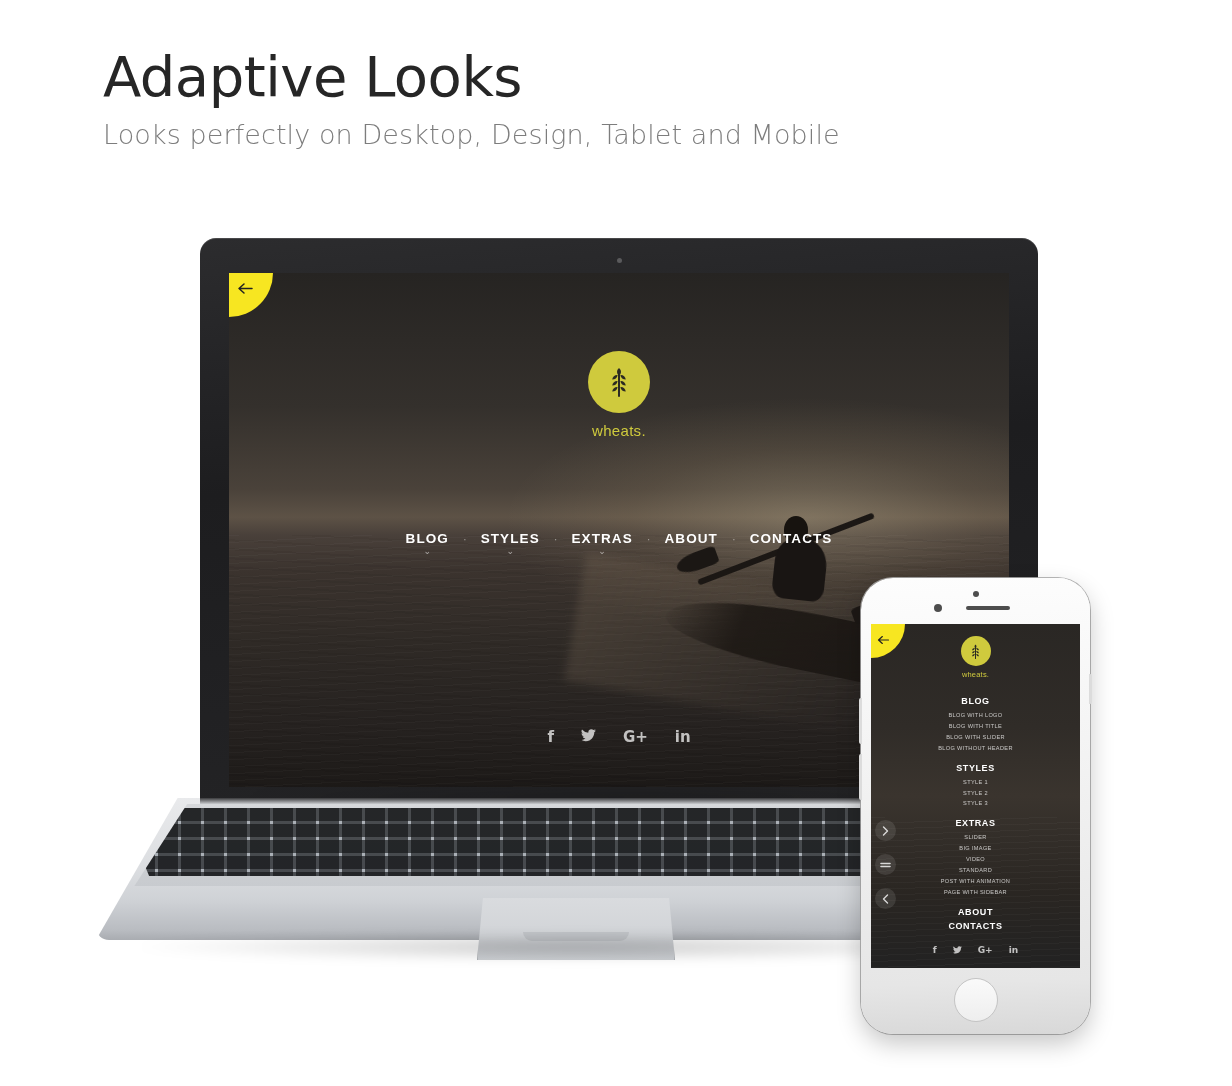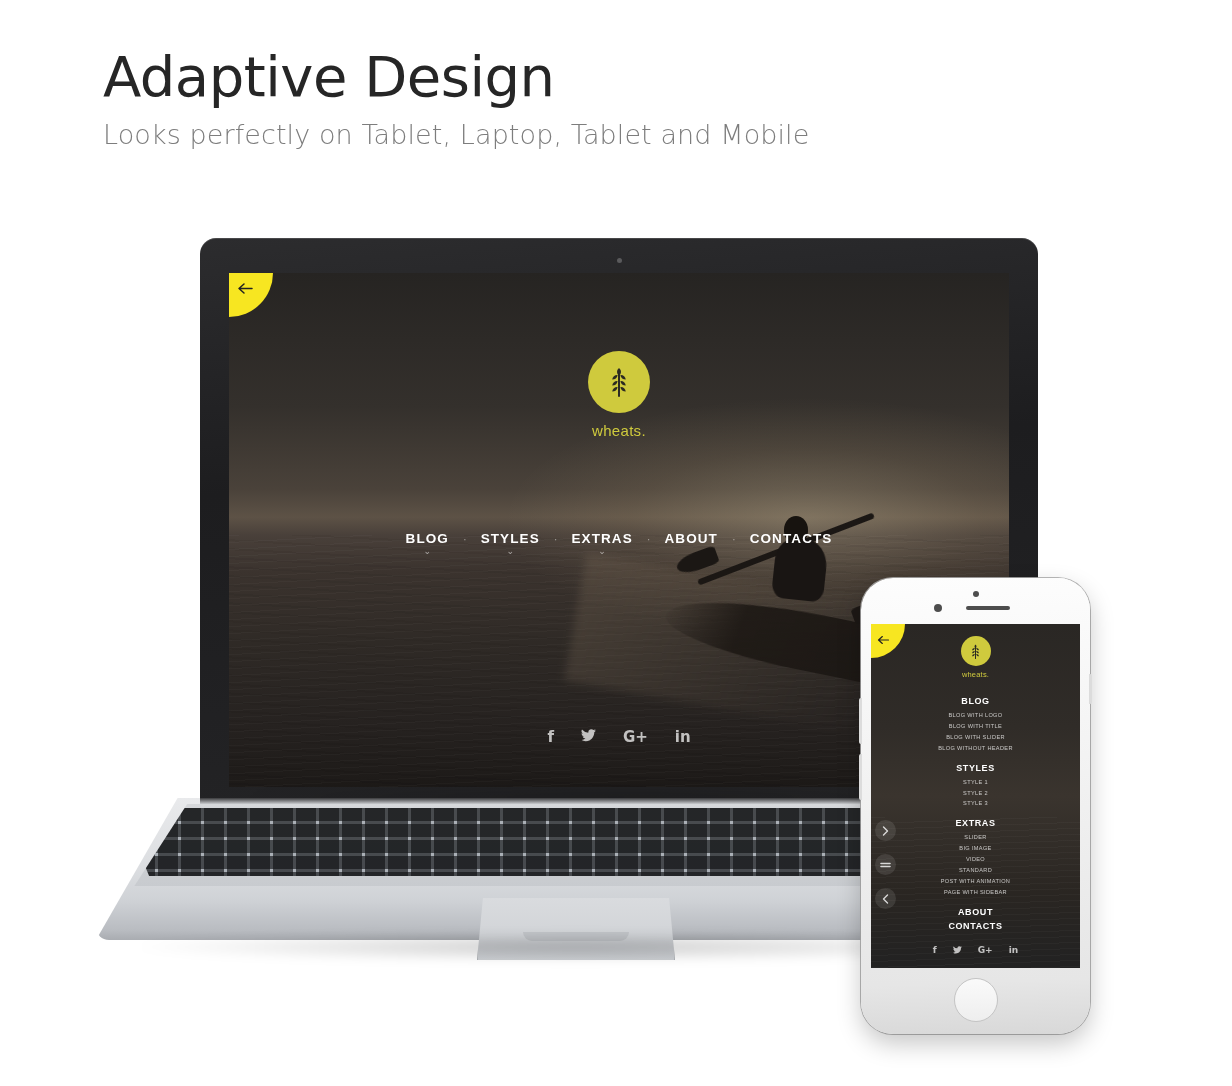--- a/index.html
+++ b/index.html
@@ -284,22 +284,22 @@
   }
   .phone-side3 {
     position: absolute; right: -2px; top: 96px; width: 3px; height: 30px;
     background: #dcdcdc; border-radius: 0 2px 2px 0;
   }
 </style>
 </head>
 <body>
 
 <div class="hero-head">
-  <div class="hero-title">Adaptive Design</div>
-  <div class="hero-sub">Looks perfectly on Tablet, Laptop, Tablet and Mobile</div>
+  <div class="hero-title">Adaptive Looks</div>
+  <div class="hero-sub">Looks perfectly on Desktop, Design, Tablet and Mobile</div>
 </div>
 
 <div class="laptop">
 
   <div class="lid">
     <div class="camera"></div>
 
     <div class="screen">
       <div class="photo"></div>
       <div class="wake"></div>

